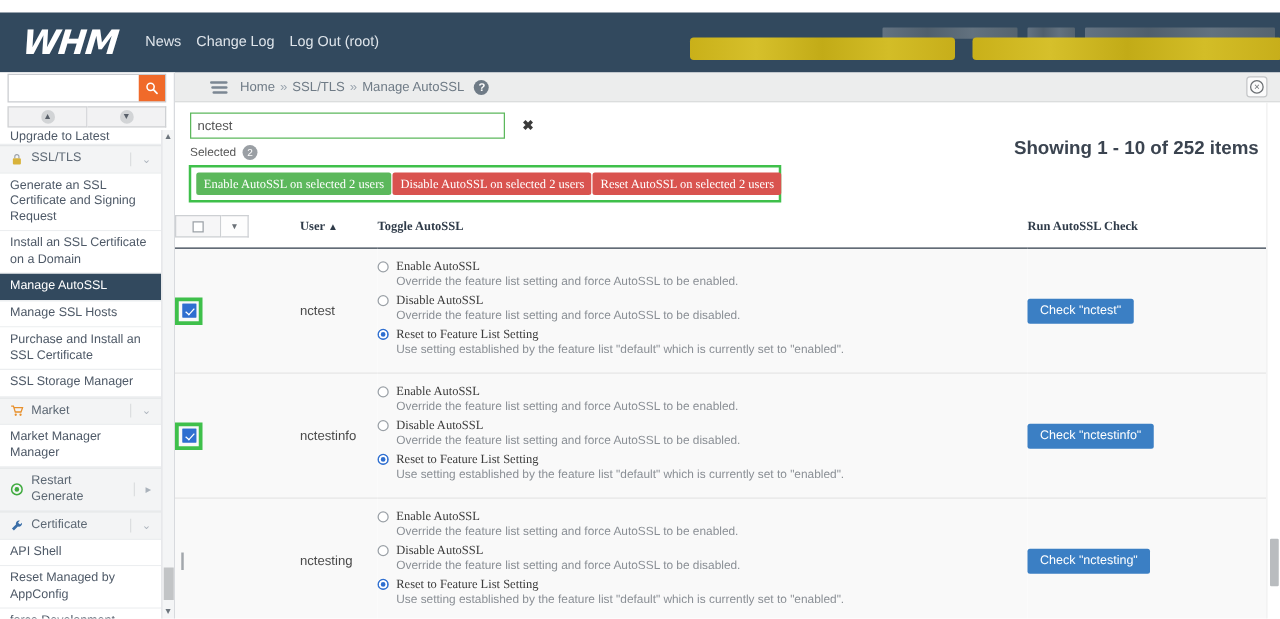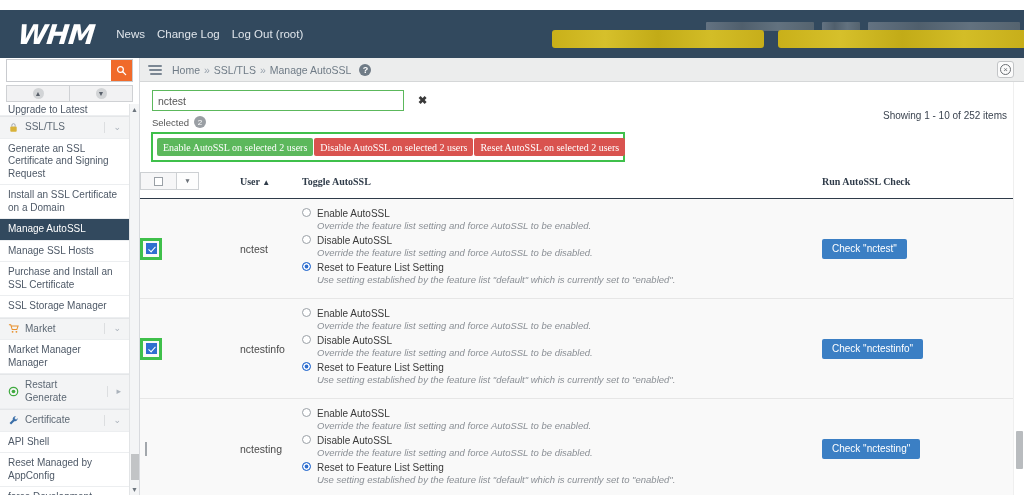--- a/index.html
+++ b/index.html
@@ -46,21 +46,21 @@
   }
   .redact-yellow {
     height: 18px; border-radius: 3px;
     background: linear-gradient(90deg,#c9b019,#d6c02b,#c2ab17,#d3bd27,#c7ae1a);
   }
 
   
   .crumbbar {
     position: absolute; left: 0; top: 58px; width: 1024px; height: 24px;
     background: #eceded; border-bottom: 1px solid #d5d7d8;
-    display: flex; align-items: center;
+    display: flex; align-items: center; padding-left: 20px;
   }
   .hamburger { margin-left: 148px; width: 14px; display: flex; flex-direction: column; gap: 2px; }
   .hamburger i { display: block; height: 2px; background: #7b8793; border-radius: 1px; }
   .hamburger i:nth-child(2) { margin-left: 1px; }
   .hamburger i:nth-child(3) { margin-left: 2px; }
   .crumbs { margin-left: 10px; font-size: 10.5px; color: #6f7b86; display: flex; align-items: center; gap: 4px; }
   .crumbs .sep { color: #9aa4ae; }
   .crumbs a { color: #6f7b86; text-decoration: none; }
   .help-dot {
     width: 12px; height: 12px; border-radius: 50%;
@@ -157,21 +157,21 @@
   }
   .selected-line {
     margin: 5px 0 0 12px; font-size: 9.5px; color: #555;
     display: flex; align-items: center; gap: 5px;
   }
   .sel-badge {
     width: 12px; height: 12px; border-radius: 50%; background: #9a9fa4;
     color: #fff; font-size: 8px; display: flex; align-items: center; justify-content: center;
   }
   .showing {
-    position: absolute; right: 6px; top: 28px; font-size: 10px; color: #3b4450; font-weight: normal;
+    position: absolute; right: 6px; top: 28px; font-size: 15px; color: #3b4450; font-weight: bold;
   }
 
   .btn-group-outline {
     margin: 4px 0 0 11px; width: 474px; padding: 4px;
     border: 2px solid #3fc04b; display: flex; gap: 1px;
   }
   .abtn {
     flex: 1; height: 18px; border: 0; border-radius: 2px;
     font-size: 10px; color: #fff; font-family: Liberation Serif, serif;
     display: flex; align-items: center; justify-content: center; cursor: pointer;
@@ -222,28 +222,28 @@
   }
   .cb-on::after {
     content: ""; position: absolute; left: 3px; top: 1px;
     width: 3px; height: 6px; border: solid #fff; border-width: 0 1.4px 1.4px 0;
     transform: rotate(42deg);
   }
   .cb-off {
     width: 11px; height: 11px; border: 1px solid #a2a7ac; background: #fff; margin-left: 5px;
   }
 
-  .radio-line { display: flex; gap: 6px; }
+  .radio-line { display: flex; align-items: center; gap: 6px; font-family: Liberation Serif, serif; }
   .radio {
     width: 9px; height: 9px; border-radius: 50%; border: 1px solid #9aa0a6;
     background: #fff; flex: 0 0 9px;
   }
   .radio.on { border-color: #2f6fd0; background: #2f6fd0; box-shadow: inset 0 0 0 1.6px #fff; }
   .radio-label { font-size: 10px; color: #3a3a3a; }
-  .radio-desc { font-size: 9.5px; color: #8a8f95; margin: 1px 0 4px 15px; font-style: italic; }
+  .radio-desc { font-size: 9.5px; color: #8a8f95; margin: 1px 0 4px 15px; }
 
   .check-btn {
     background: #3b7fc4; color: #fff; border: 0; border-radius: 2px;
     height: 20px; padding: 0 10px; font-size: 10px;
     font-family: "Liberation Sans", sans-serif; cursor: pointer; white-space: nowrap;
   }
 
   
   .page-track {
     position: absolute; right: 0; top: 82px; bottom: 0; width: 11px;

